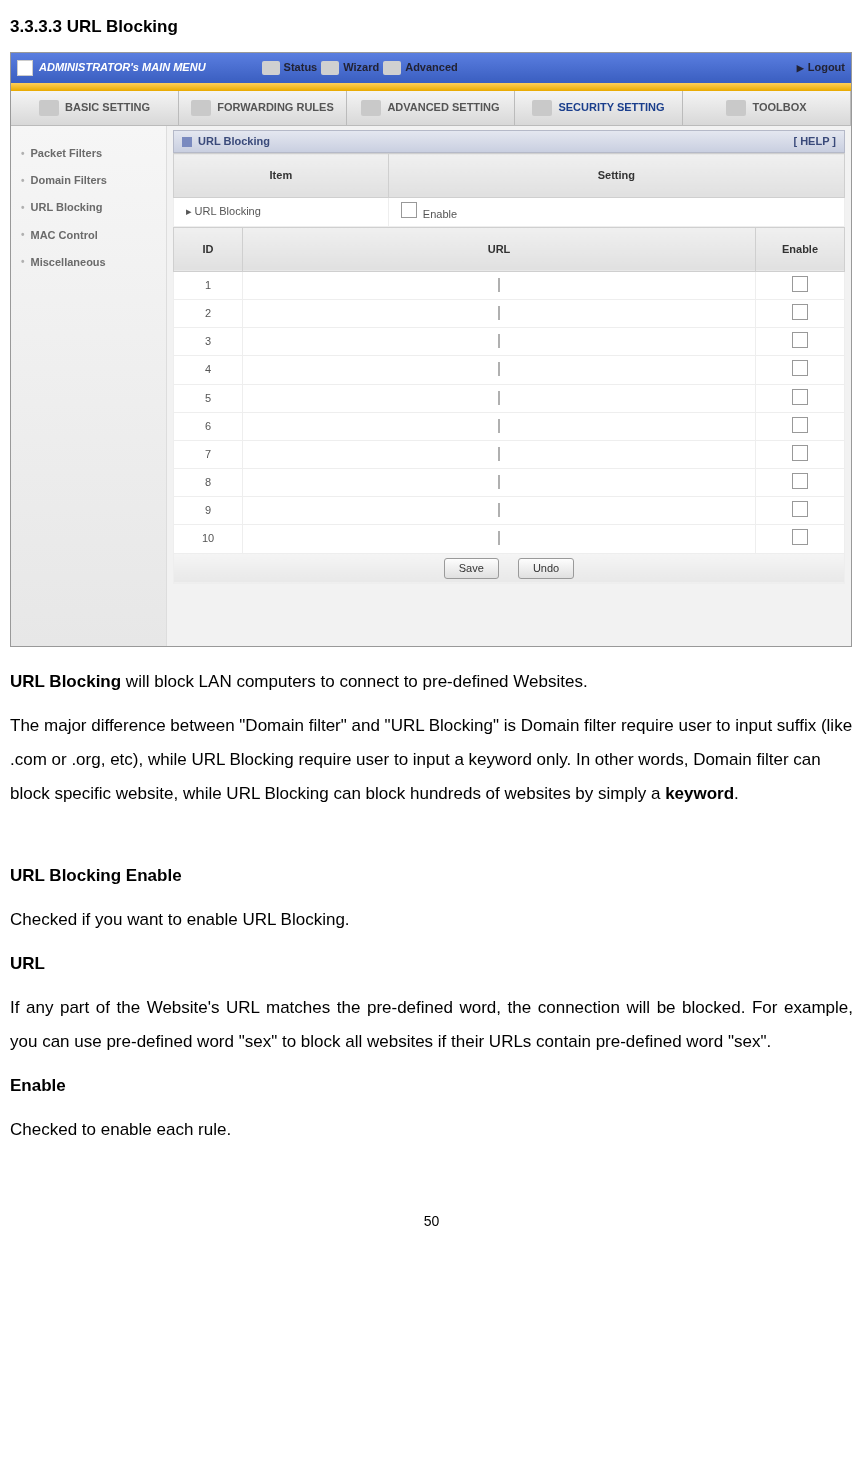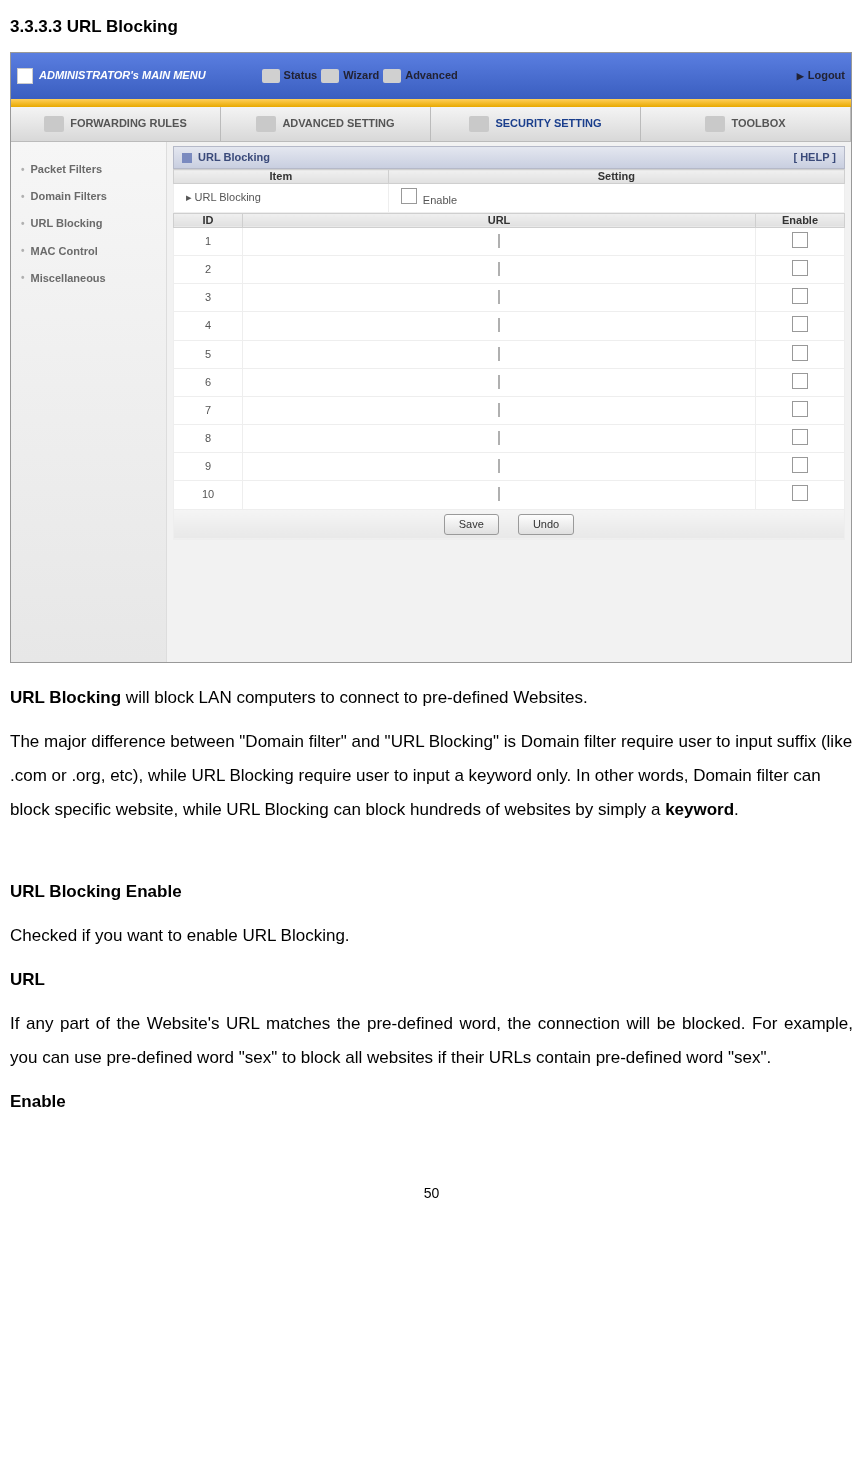--- a/index.html
+++ b/index.html
@@ -18,21 +18,21 @@
   }
   .screenshot {
     border: 1px solid #999;
     width: 840px;
     margin-bottom: 18px;
     font-family: Tahoma, Arial, sans-serif;
     font-size: 11px;
     line-height: 1.2;
   }
   .topbar {
-    height: 46px;
+    height: 30px;
     background: linear-gradient(#5a7ee0, #3a5ec0);
     display: flex;
     align-items: center;
     color: #fff;
     padding: 0 6px;
     gap: 6px;
   }
   .topbar .logo {
     width: 14px; height: 14px; background:#fff; border:1px solid #ccc;
   }
@@ -123,21 +123,21 @@
   .panel-title .help {margin-left:auto;color:#3a4a7a;}
   table.grid {
     width:100%;
     border-collapse:collapse;
     background:#fff;
     font-size:11px;
   }
   table.grid th {
     background:linear-gradient(#f0f0f0,#e0e0e0);
     border:1px solid #cfcfcf;
-    padding:0 4px;
+    padding:15px 4px;
     font-weight:bold;
     color:#333;
   }
   table.grid td {
     border:1px solid #eee;
     padding:4px 6px;
     text-align:center;
     color:#555;
   }
   table.grid td.left {text-align:left; padding-left:12px;}
@@ -195,20 +195,24 @@
     </div>
     <span class="logout">
         <span class="tri">▶</span>
         <span>Logout</span>
       </span>
   </div>
   <div class="mid-strip"></div>
   <div class="tabbar">
     <div class="tab">
         <span class="tab-icon"></span>
+        <span>BASIC SETTING</span>
+      </div>
+    <div class="tab">
+        <span class="tab-icon"></span>
         <span>FORWARDING RULES</span>
       </div>
     <div class="tab">
         <span class="tab-icon"></span>
         <span>ADVANCED SETTING</span>
       </div>
     <div class="tab active">
         <span class="tab-icon"></span>
         <span>SECURITY SETTING</span>
       </div>
@@ -317,15 +321,16 @@
 
 <div class="content-text">
   <p><span class="bold">URL Blocking</span><span> will block LAN computers to connect to pre-defined Websites.</span></p>
   <p><span>The major difference between "Domain filter" and "URL Blocking" is Domain filter require user to input suffix (like .com or .org, etc), while URL Blocking require user to input a keyword only. In other words, Domain filter can block specific website, while URL Blocking can block hundreds of websites by simply a </span><span class="bold">keyword</span><span>.</span></p>
   <br>
   <p class="bold">URL Blocking Enable</p>
   <p>Checked if you want to enable URL Blocking.</p>
   <p class="bold">URL</p>
   <p style="text-align:justify;">If any part of the Website's URL matches the pre-defined word, the connection will be blocked. For example, you can use pre-defined word "sex" to block all websites if their URLs contain pre-defined word "sex".</p>
   <p class="bold">Enable</p>
+  <p>Checked to enable each rule.</p>
 </div>
 
 <div class="page-num">50</div>
 
 </body></html>

